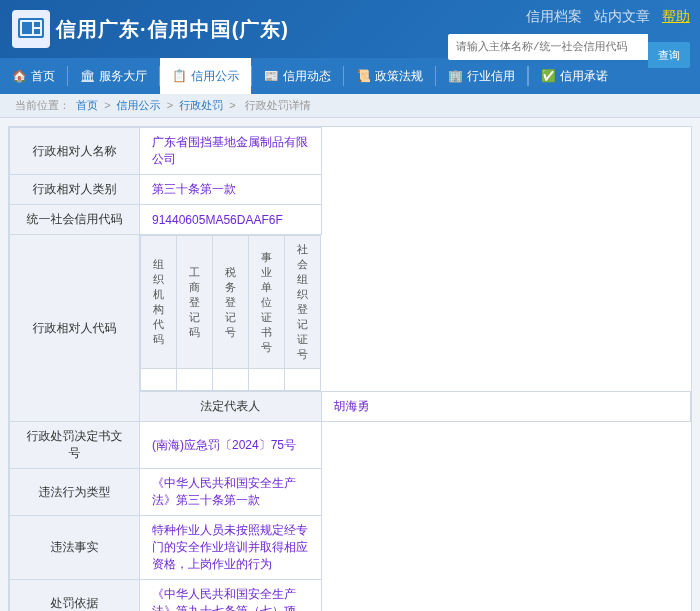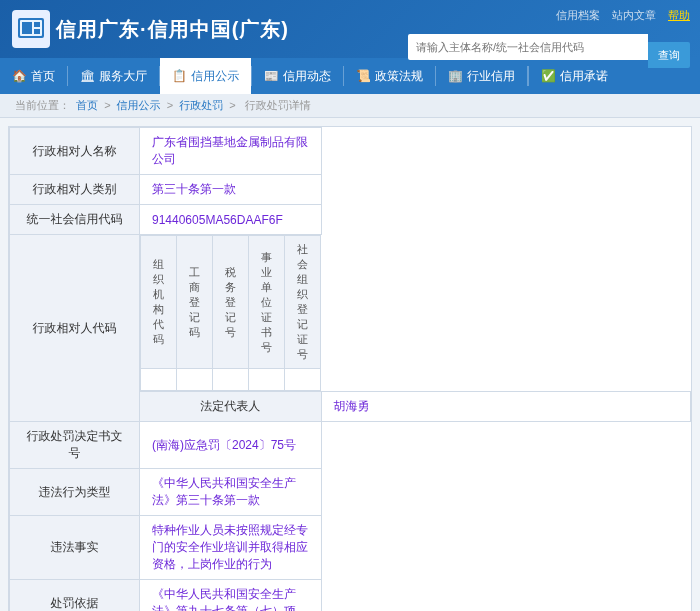--- a/index.html
+++ b/index.html
@@ -5,25 +5,25 @@
     * { margin: 0; padding: 0; box-sizing: border-box; }
     body { font-family: 'Microsoft YaHei', SimSun, sans-serif; font-size: 12px; background: #f0f4f8; width: 700px; min-height: 611px; }
 
     
     .header { background: linear-gradient(135deg, #1a5fa8 0%, #2878c3 100%); height: 58px; display: flex; align-items: center; padding: 0 12px; position: relative; }
     .header-logo { display: flex; align-items: center; gap: 6px; }
     .logo-icon { width: 38px; height: 38px; background: #e8f0ff; border-radius: 4px; display: flex; align-items: center; justify-content: center; }
     .logo-icon svg { width: 30px; height: 30px; }
     .logo-text { color: white; font-size: 20px; font-weight: bold; letter-spacing: 1px; }
     .header-actions { position: absolute; right: 10px; top: 8px; display: flex; gap: 8px; }
-    .header-top-links { display: flex; gap: 12px; font-size: 11px; color: #cde; }
+    .header-top-links { display: flex; gap: 12px; font-size: 14px; color: #cde; }
     .header-top-links span { cursor: pointer; }
     .header-top-links span:last-child { color: #ffd700; text-decoration: underline; }
     .search-row { position: absolute; right: 10px; top: 26px; display: flex; align-items: center; }
-    .search-input { width: 240px; height: 26px; border: none; border-radius: 2px 0 0 2px; padding: 0 8px; font-size: 11px; outline: none; color: #999; }
+    .search-input { width: 200px; height: 26px; border: none; border-radius: 2px 0 0 2px; padding: 0 8px; font-size: 11px; outline: none; color: #999; font-family: Liberation Mono, monospace; }
     .search-btn { background: #3a9ad9; color: white; border: none; height: 26px; padding: 0 10px; font-size: 11px; cursor: pointer; border-radius: 0 2px 2px 0; margin-top: 16px; }
 
     
     .nav { background: #2878c3; height: 36px; display: flex; align-items: stretch; }
     .nav-item { display: flex; align-items: center; gap: 4px; padding: 0 12px; color: white; font-size: 12px; cursor: pointer; white-space: nowrap; }
     .nav-item.active { background: white; color: #2878c3; }
     .nav-sep { width: 1px; background: rgba(255,255,255,0.3); margin: 8px 0; }
 
     
     .breadcrumb { background: #e8eef5; padding: 4px 12px; font-size: 11px; color: #666; border-bottom: 1px solid #d0dae6; }

